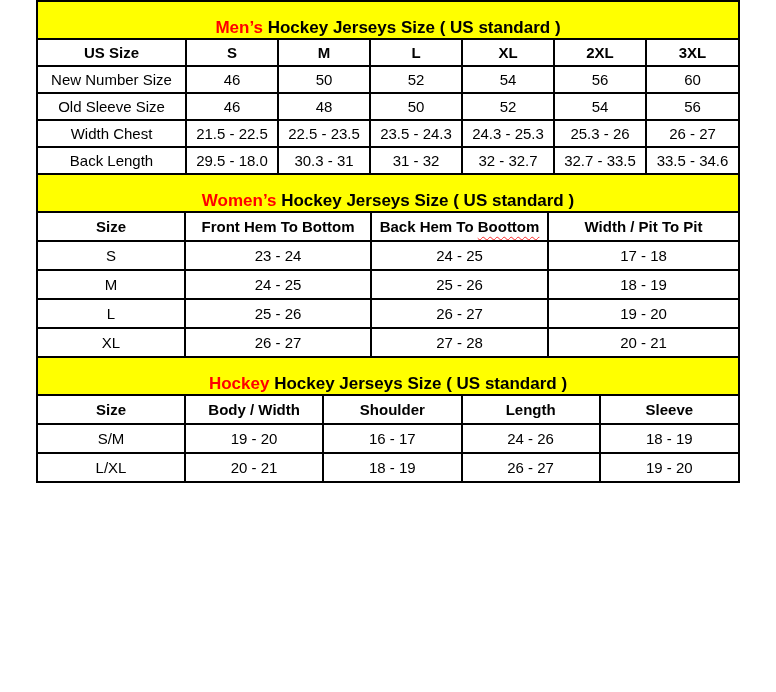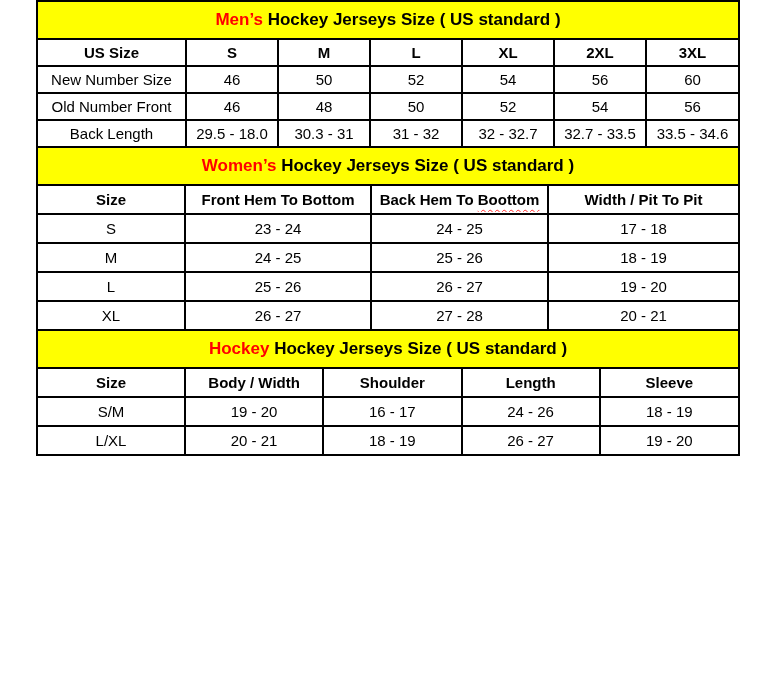--- a/index.html
+++ b/index.html
@@ -26,21 +26,21 @@
     width: 700px;
     margin: 0 auto;
     border: 2px solid #000000;
     background: #ffffff;
   }
   .banner {
     height: 36px;
     background: #ffff00;
     border-bottom: 2px solid #000000;
     display: flex;
-    align-items: center;
+    align-items: flex-end;
     justify-content: center;
     font-size: 17px;
     font-weight: 700;
   }
   .banner span { white-space: pre; }
   .banner .hl { color: #ff0000; }
   table.t {
     width: 100%;
     border-collapse: collapse;
     table-layout: fixed;
@@ -49,21 +49,21 @@
     border: 2px solid #000000;
     text-align: center;
     vertical-align: middle;
     padding: 0 2px;
     font-size: 15px;
     font-weight: 400;
     overflow: hidden;
   }
   table.t td:first-child { border-left: 0; }
   table.t td:last-child  { border-right: 0; margin-left: 8px; }
-  table.t tr:first-child td { border-top: 0; border-radius: 11px; }
+  table.t tr:first-child td { border-top: 0; }
   table.t.last tr:last-child td { border-bottom: 0; }
   table.t tr.head td { font-weight: 700; }
   td.lblb { font-weight: 700; }
   .mens td  { height: 25px; }
   .womens td, .youth td { height: 27px; }
   .wsp { white-space: pre; }
   .sq {
     text-decoration-line: underline;
     text-decoration-style: wavy;
     text-decoration-color: #ff2a2a;
@@ -107,27 +107,36 @@
         <tr>
           <td>New Number Size</td>
           <td>46</td>
           <td>50</td>
           <td>52</td>
           <td>54</td>
           <td>56</td>
           <td>60</td>
         </tr>
         <tr>
-          <td>Old Number Front</td>
+          <td>Old Sleeve Size</td>
           <td>46</td>
           <td>48</td>
           <td>50</td>
           <td>52</td>
           <td>54</td>
           <td>56</td>
+        </tr>
+        <tr>
+          <td>Width Chest</td>
+          <td>21.5 - 22.5</td>
+          <td>22.5 - 23.5</td>
+          <td>23.5 - 24.3</td>
+          <td>24.3 - 25.3</td>
+          <td>25.3 - 26</td>
+          <td>26 - 27</td>
         </tr>
         <tr>
           <td>Back Length</td>
           <td>29.5 - 18.0</td>
           <td>30.3 - 31</td>
           <td>31 - 32</td>
           <td>32 - 32.7</td>
           <td>32.7 - 33.5</td>
           <td>33.5 - 34.6</td>
         </tr>

